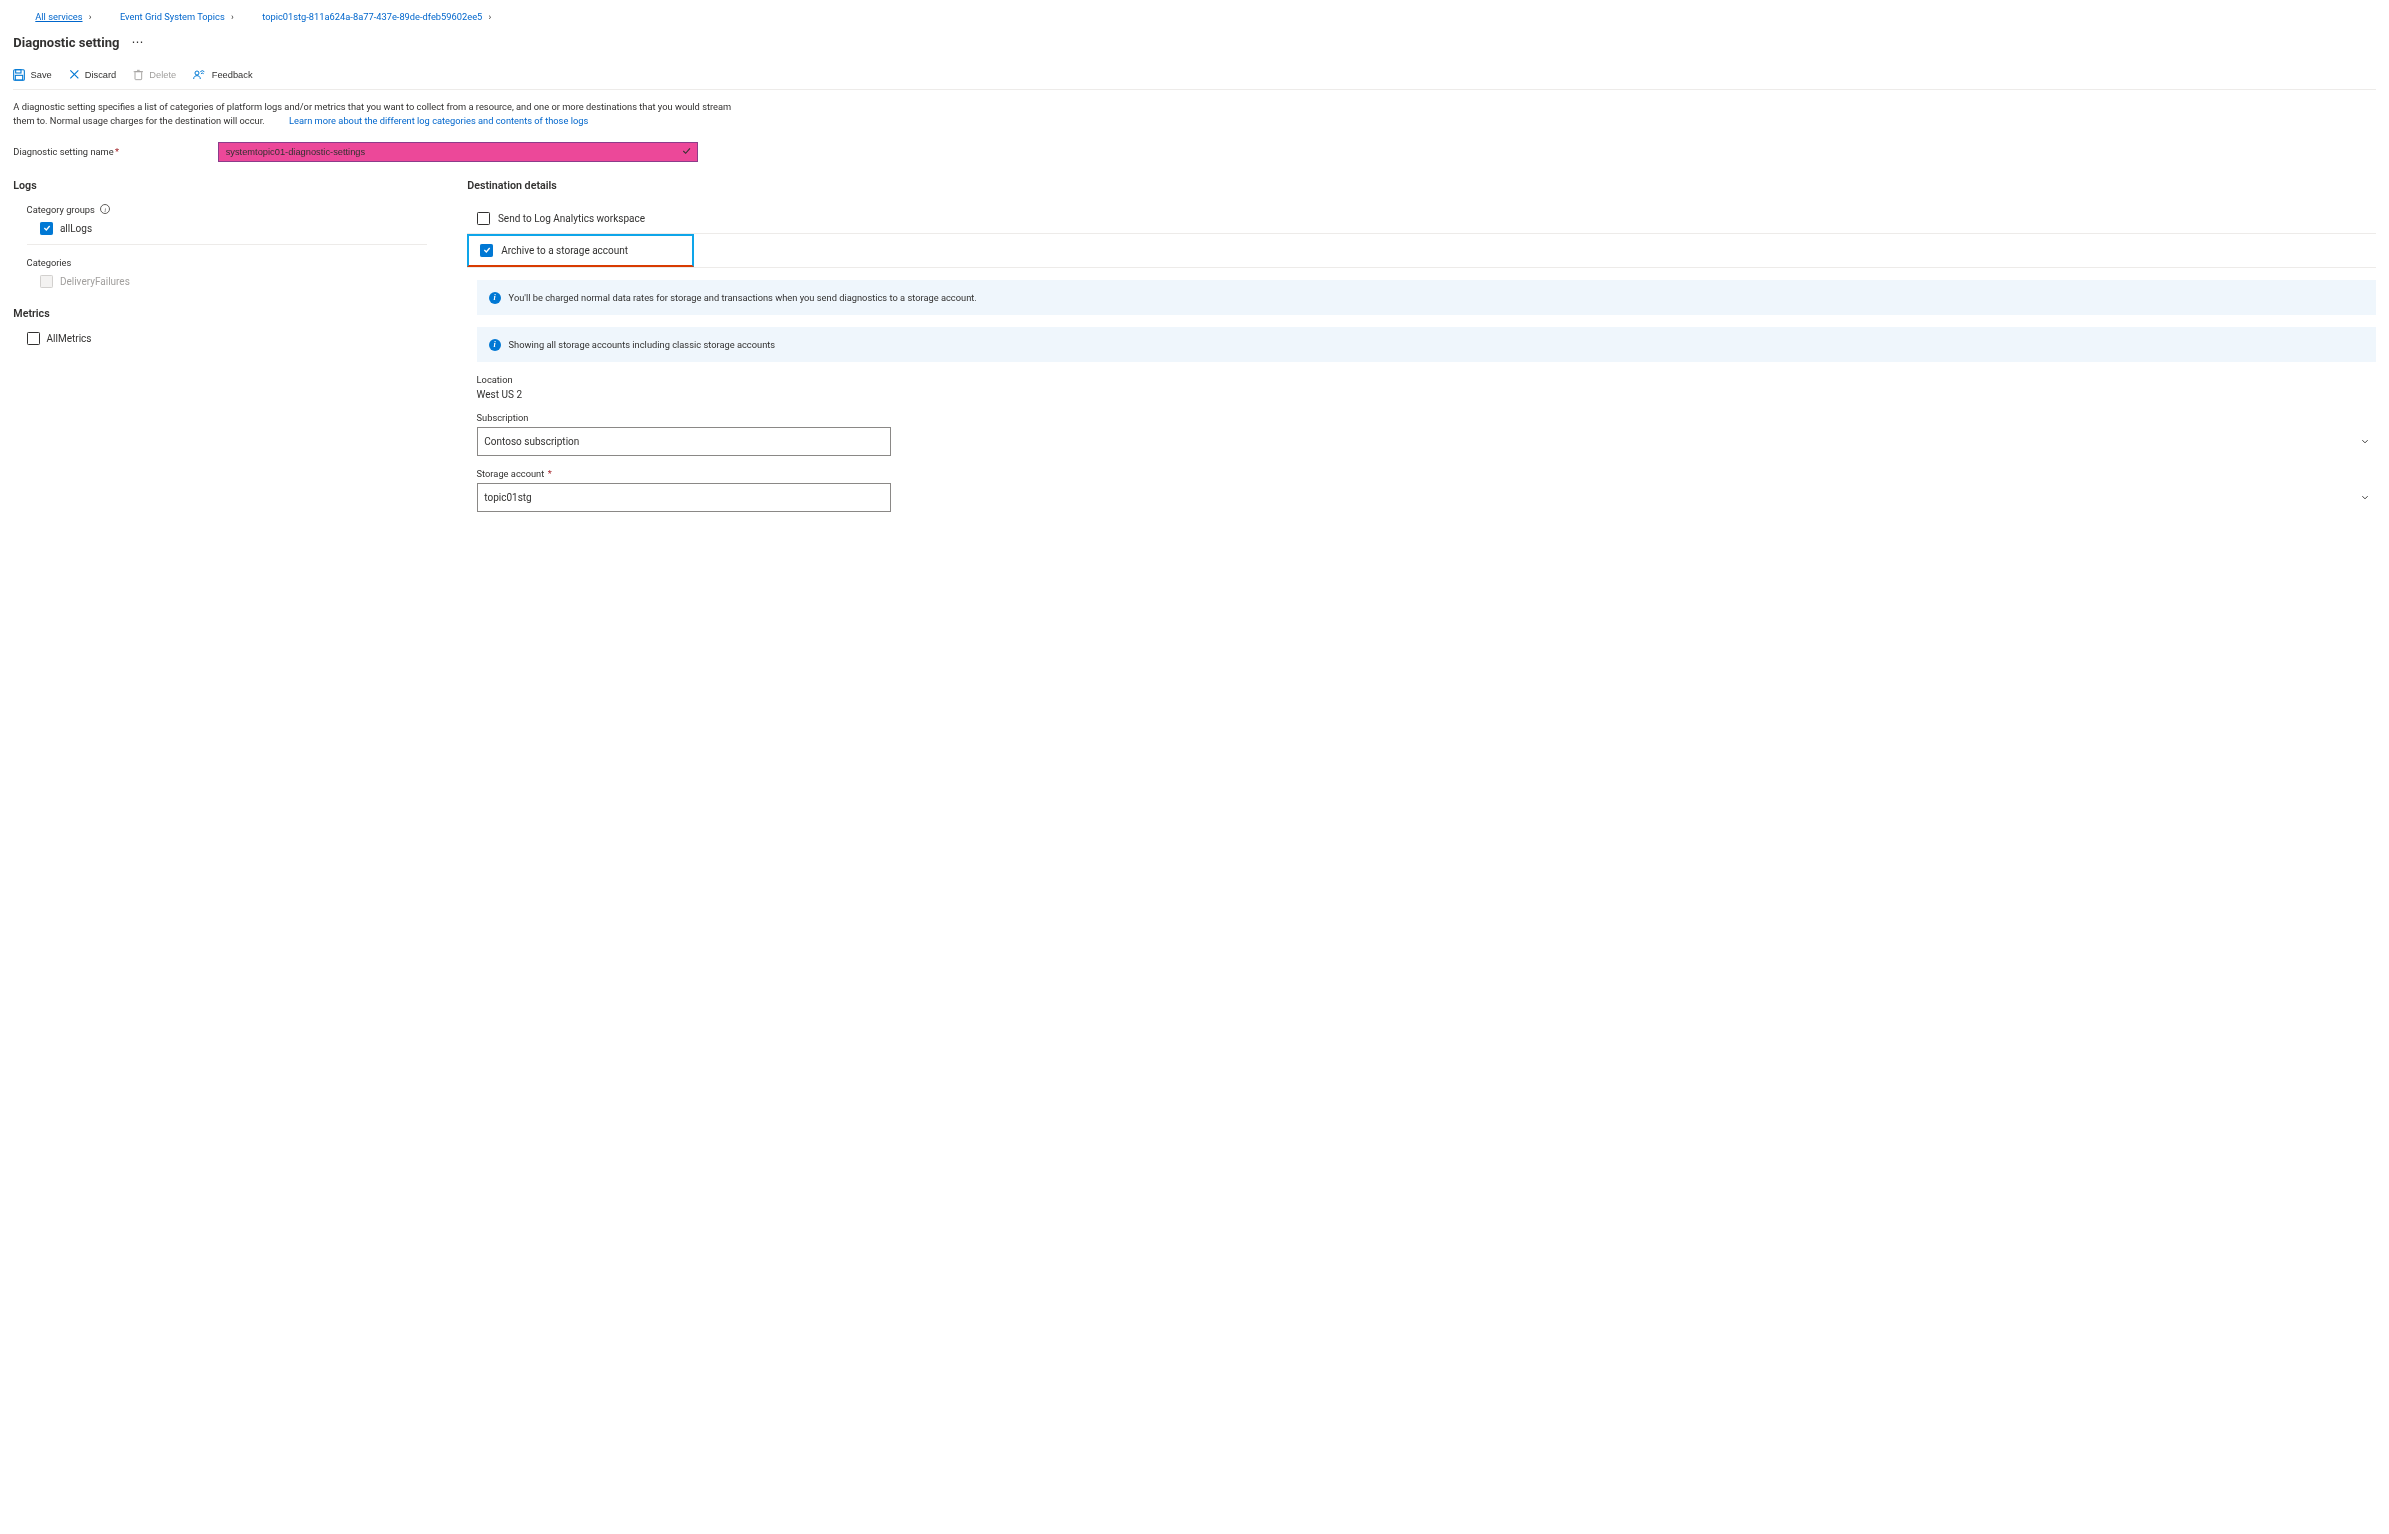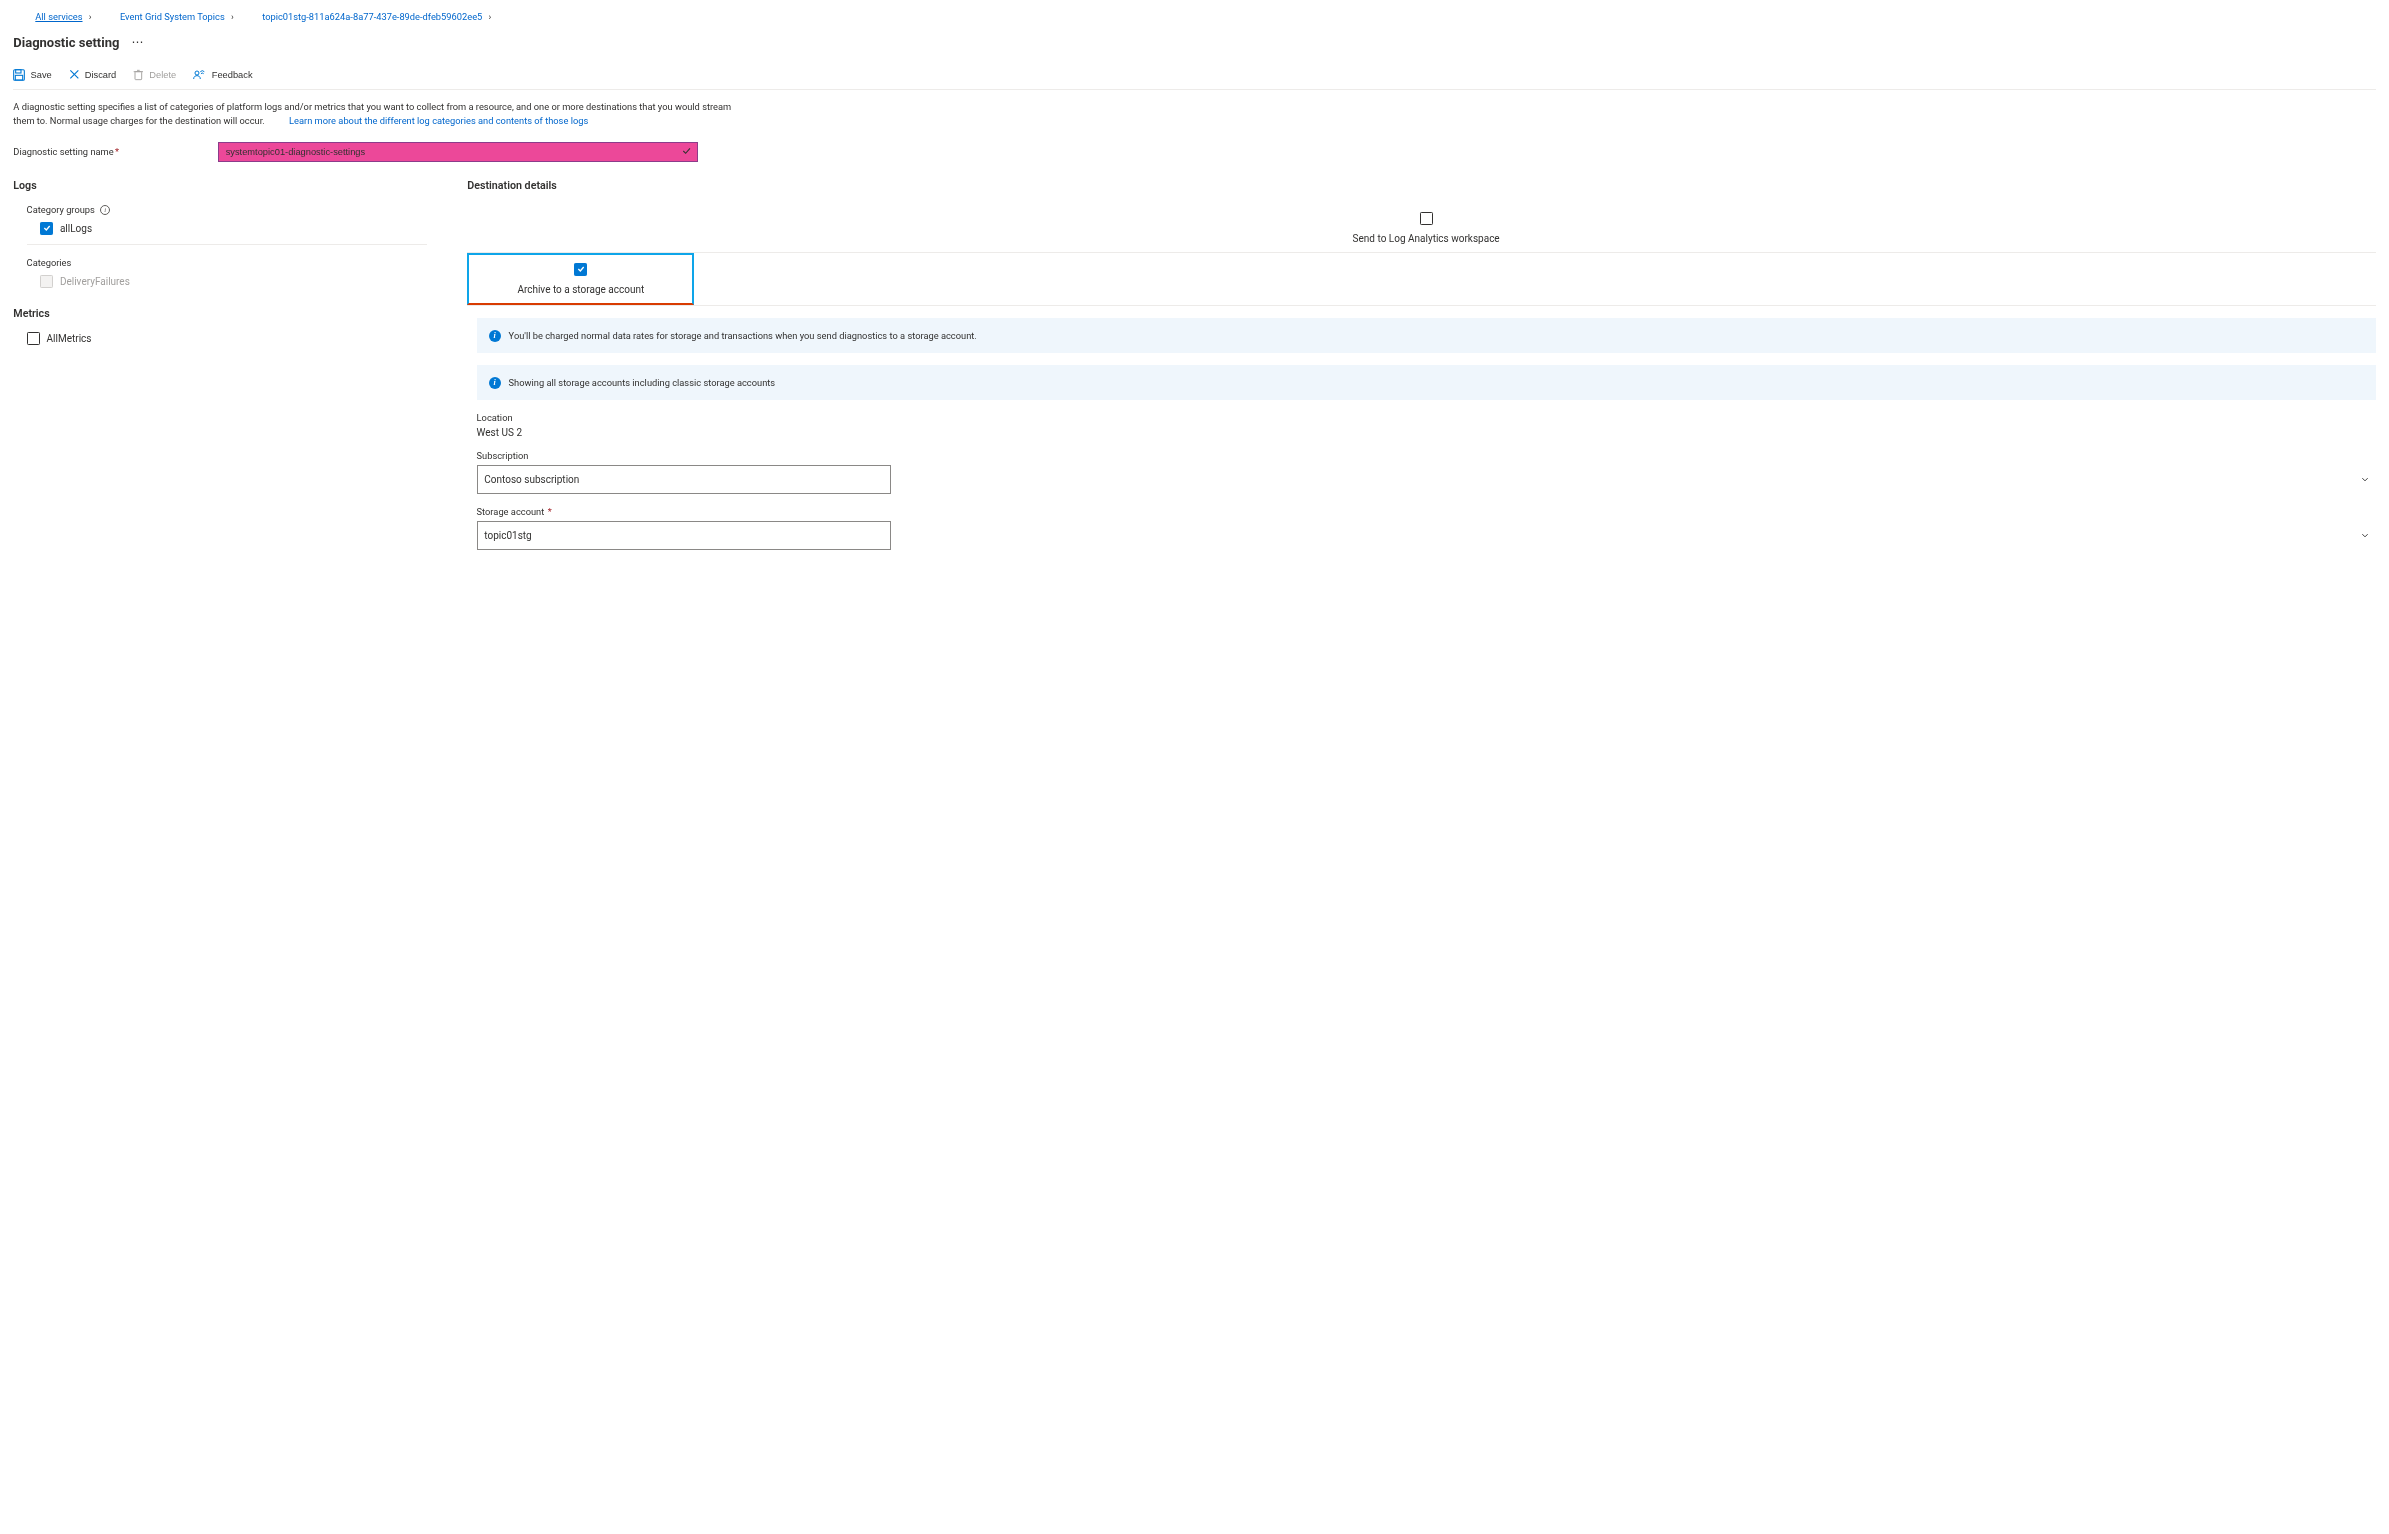--- a/index.html
+++ b/index.html
@@ -58,21 +58,21 @@
     color:#323130; pointer-events:none;
   }
 
   
   .cols { display:flex; gap:40px; }
   .col-left { flex: 0 0 414px; }
   .col-right { flex: 1; }
 
   .section-h { font-size:10.7px; font-weight:600; margin: 0 0 12px 0; }
 
-  .sub-label { font-size:9.3px; margin-bottom:6.7px; display:flex; align-items:flex-end; gap:5.3px; }
+  .sub-label { font-size:9.3px; margin-bottom:6.7px; display:flex; align-items:center; gap:5.3px; }
   .info-circle {
     width:10px; height:10px; border:0.7px solid #605e5c; border-radius:50%;
     display:inline-flex; align-items:center; justify-content:center;
     font-size:6.7px; color:#605e5c; font-style:italic; font-family:Georgia,serif;
     cursor:default;
   }
 
   .indent-1 { margin-left: 13.3px; }
 
   .cb-row { display:flex; align-items:center; gap:6.7px; margin-bottom:9.3px; }
@@ -86,21 +86,21 @@
   .cb .tick { display:none; color:#fff; }
   .cb.checked .tick { display:block; }
   .cb-label { font-size:10px; }
   .cb-label.disabled { color:#a19f9d; }
 
   .hr-thin { border:none; border-top:0.7px solid #edebe9; margin:6.7px 0 12px 0; }
 
   
   .dest-row {
     display:flex; align-items:center; gap:8px;
-    padding:8px 0; border-bottom:0.7px solid #edebe9;flex-direction:column;
+    padding:8px 0; border-bottom:0.7px solid #edebe9;
   }
   .dest-row.highlight { border:2px solid #0ea5e9; padding:8px 10.7px; border-bottom:2px solid #d83b01; }
   .dest-label { font-size:10px; }
 
   .info-banner {
     display:flex; gap:8px; align-items:flex-start;
     background:#eff6fc; padding:10.7px 12px; margin-top:12px;
     font-size:9.3px; line-height:1.45;
   }
   .info-icon {

